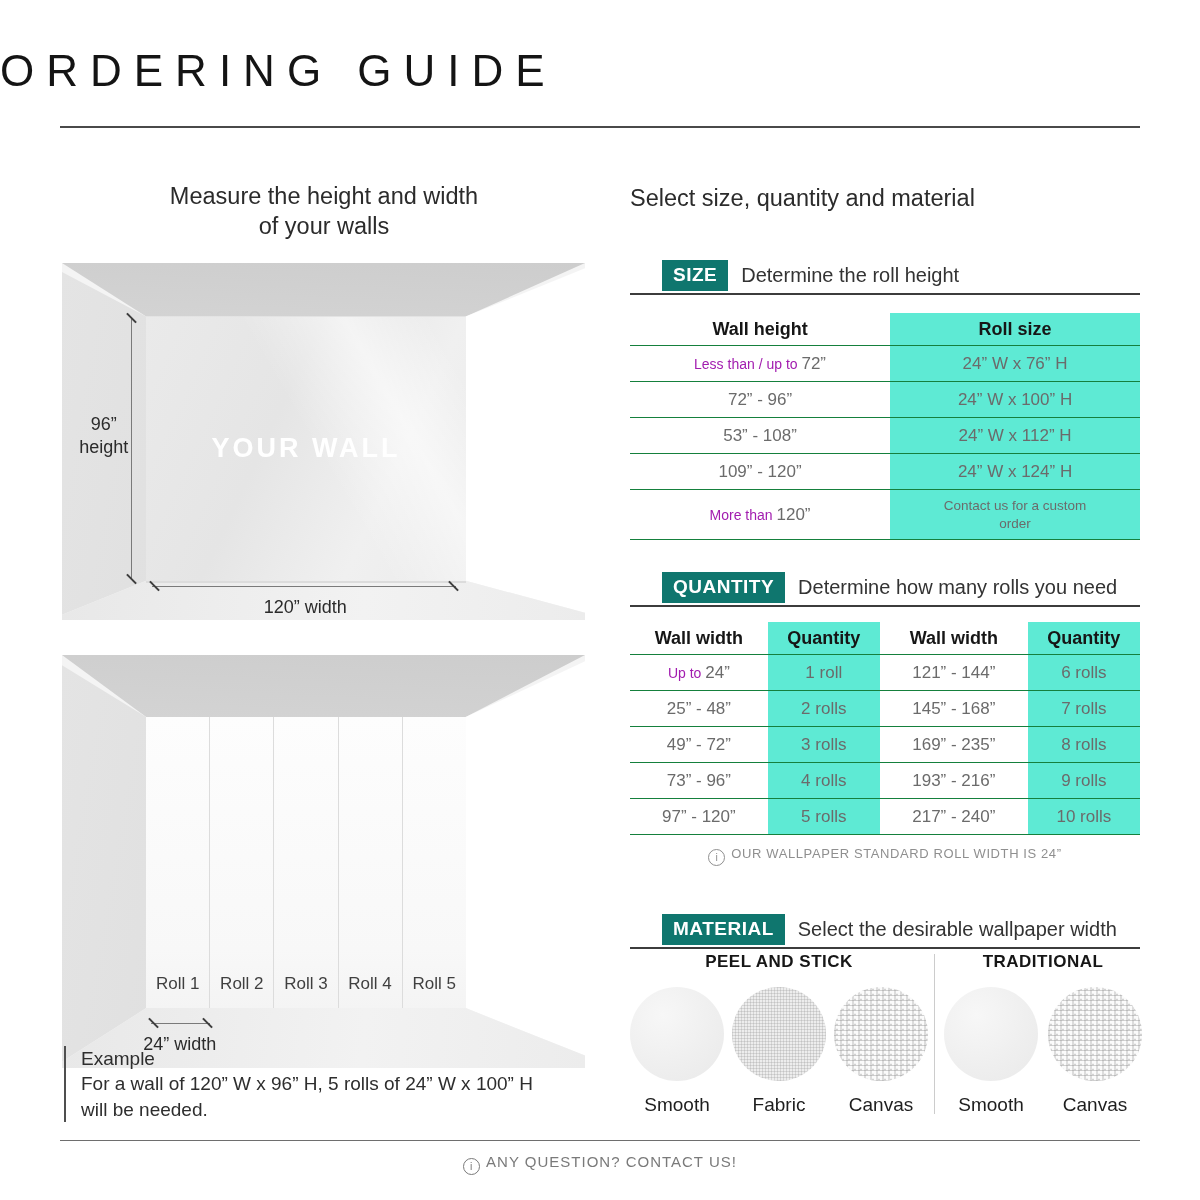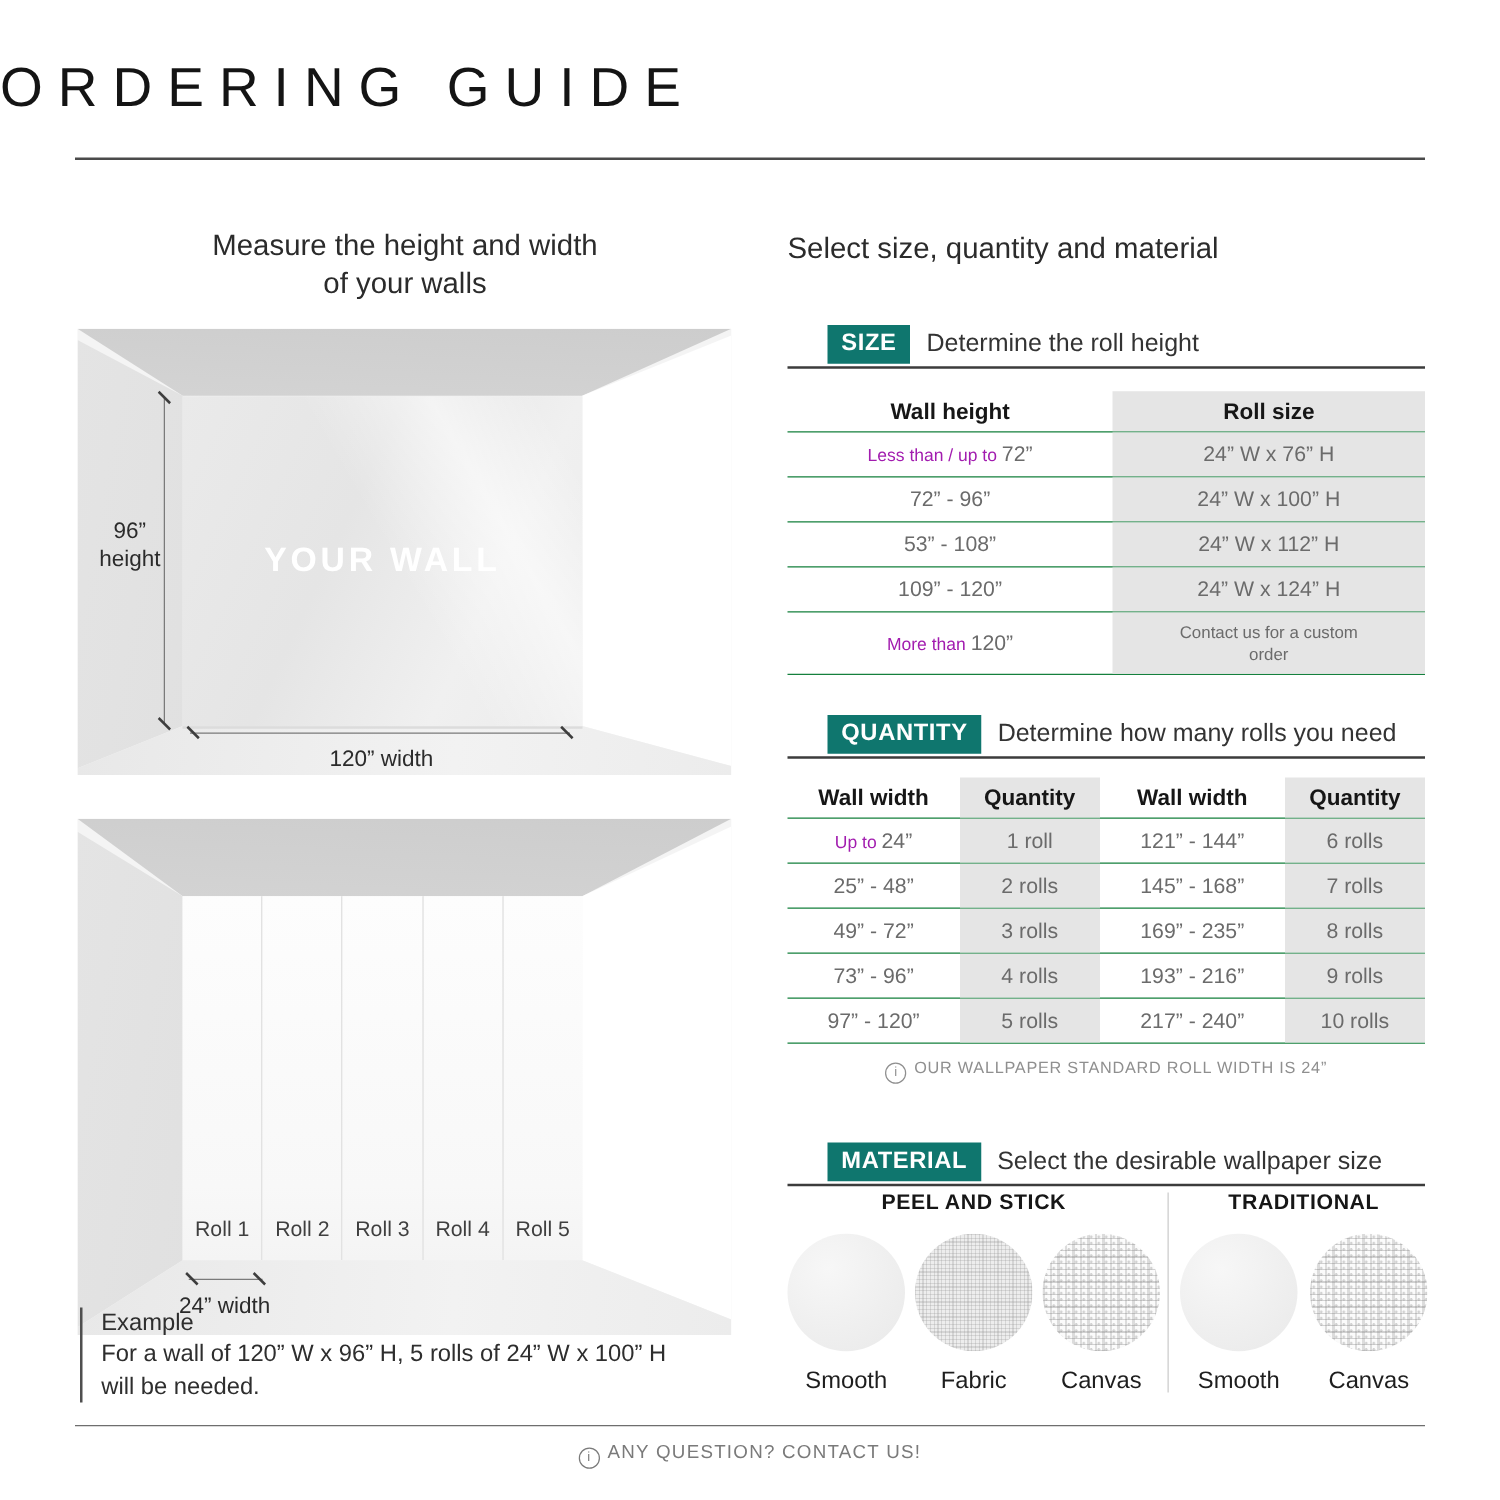--- a/index.html
+++ b/index.html
@@ -75,21 +75,21 @@
              letter-spacing:.5px;padding:4px 11px;line-height:1.2;margin-left:32px;}
   .sec-title{font-size:20px;color:#333333;}
   .size-header{top:260px;} .qty-header{top:572px;} .mat-header{top:914px;}
 
   .tbl{position:absolute;left:630px;width:510px;font-size:17px;color:#6b6b6b;}
   .size-tbl{top:313px;} .qty-tbl{top:622px;}
   .t-row{display:flex;align-items:stretch;border-bottom:1px solid #15803d;}
   .t-cell{display:flex;align-items:center;justify-content:center;text-align:center;
           min-height:35px;padding:2px 4px;box-sizing:border-box;}
   .t-head .t-cell{font-weight:700;font-size:18px;color:#161616;min-height:32px;}
-  .gray{background:#e5e5e5;}
+  .gray{background:#5eead4;}
   .small-pre{font-size:14px;color:#a21caf;white-space:pre;}
   .c50a{width:51%;} .c50b{width:49%;}
   .q1{width:27%;} .q2{width:22%;} .q3{width:29%;} .q4{width:22%;}
   .contact-cell{font-size:13.5px;line-height:1.3;max-width:160px;margin:0 auto;padding:5px 0;}
 
   .qty-note{position:absolute;left:630px;top:846px;width:510px;text-align:center;
             font-size:13px;letter-spacing:.6px;color:#8f8f8f;}
 
   .info-icon{display:inline-flex;width:15px;height:15px;border:1px solid currentColor;
              border-radius:50%;align-items:center;justify-content:center;
@@ -299,21 +299,21 @@
       <div class="t-cell q3">217” - 240”</div>
       <div class="t-cell q4 gray">10 rolls</div>
     </div>
   </div>
   <div class="qty-note">
     <span class="info-icon"></span><span>OUR WALLPAPER STANDARD ROLL WIDTH IS 24”</span>
   </div>
 
   <div class="sec-header mat-header">
     <span class="sec-badge">MATERIAL</span>
-    <span class="sec-title">Select the desirable wallpaper size</span>
+    <span class="sec-title">Select the desirable wallpaper width</span>
   </div>
   <div class="materials">
     <div class="mat-group g1">
       <div class="mat-group-title">PEEL AND STICK</div>
       <div class="swatch-row">
         <div class="swatch">
           <div class="swatch-circle tex-smooth"></div>
           <div class="swatch-label">Smooth</div>
         </div>
         <div class="swatch">

